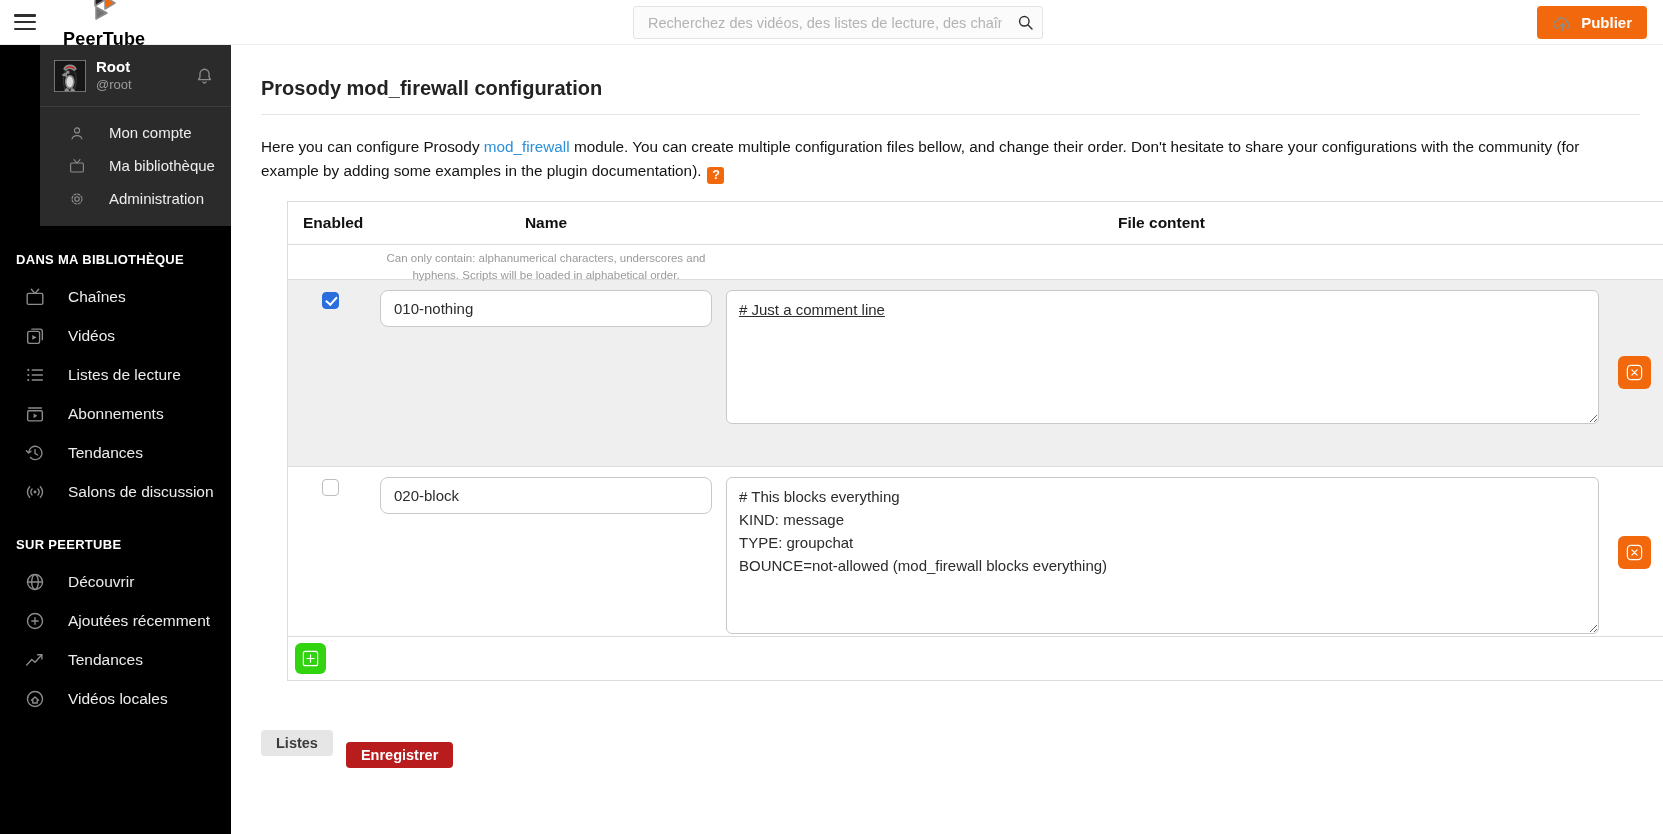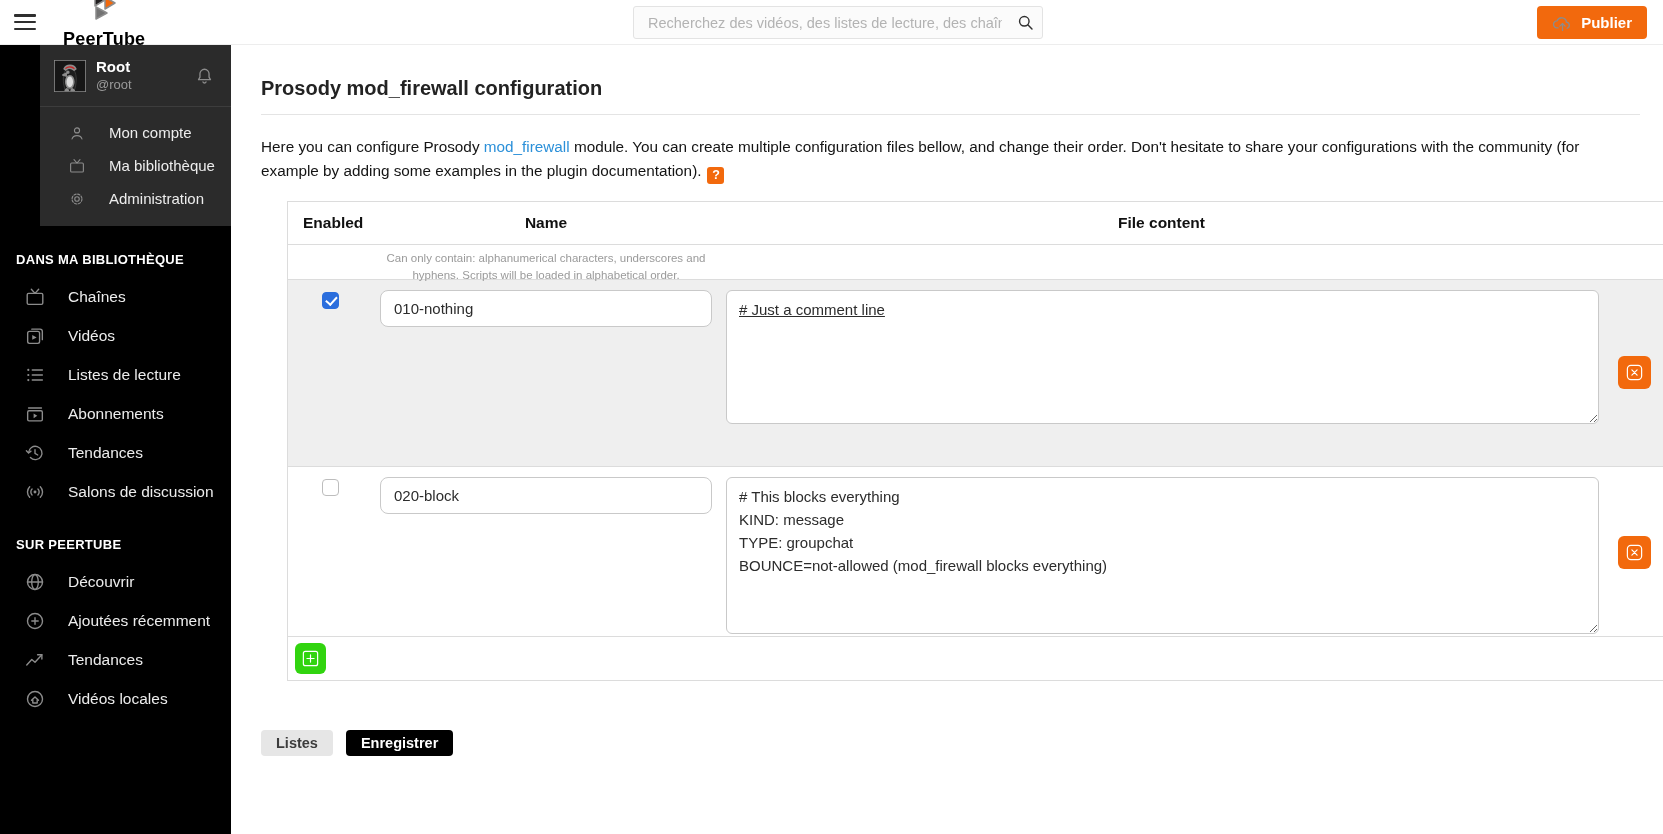--- a/index.html
+++ b/index.html
@@ -100,21 +100,21 @@
   .row-h2 { height:170px; }
   .addrow { height:43px; display:block; padding:6px 0 0 7px; }
   .add-btn { width:31px; height:31px; background:#31d40f; border:none; border-radius:6px;
     display:flex; align-items:center; justify-content:center; cursor:pointer; }
 
   
   .actions { margin-top:49px; display:flex; gap:13px; }
   .btn { height:26px; border:none; border-radius:4px; font-size:14.5px; font-weight:600;
     font-family:inherit; padding:0 15px; cursor:pointer; display:flex; align-items:center; }
   .btn-cancel { background:#e6e6e6; color:#3c3c3c; }
-  .btn-save { background:#000000; color:#fff; }
+  .btn-save { background:#b91c1c; color:#fff;margin-top:12px; }
 </style>
 </head>
 <body>
 
 <div class="topbar">
   <div class="hamburger">
     <span></span>
       <span></span>
       <span></span>
   </div>

